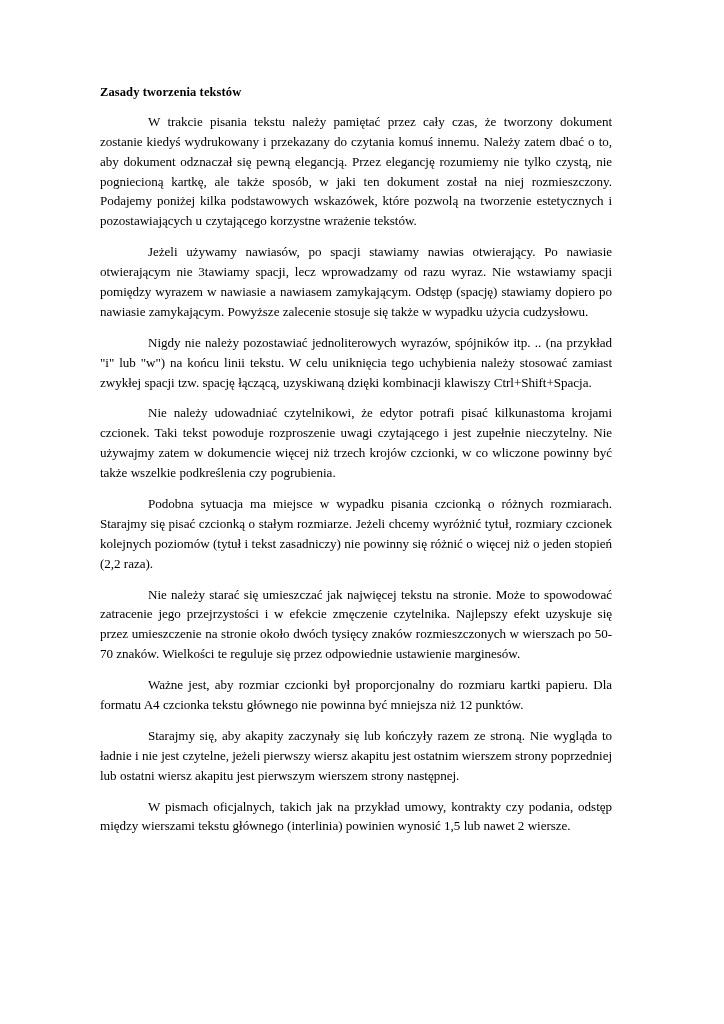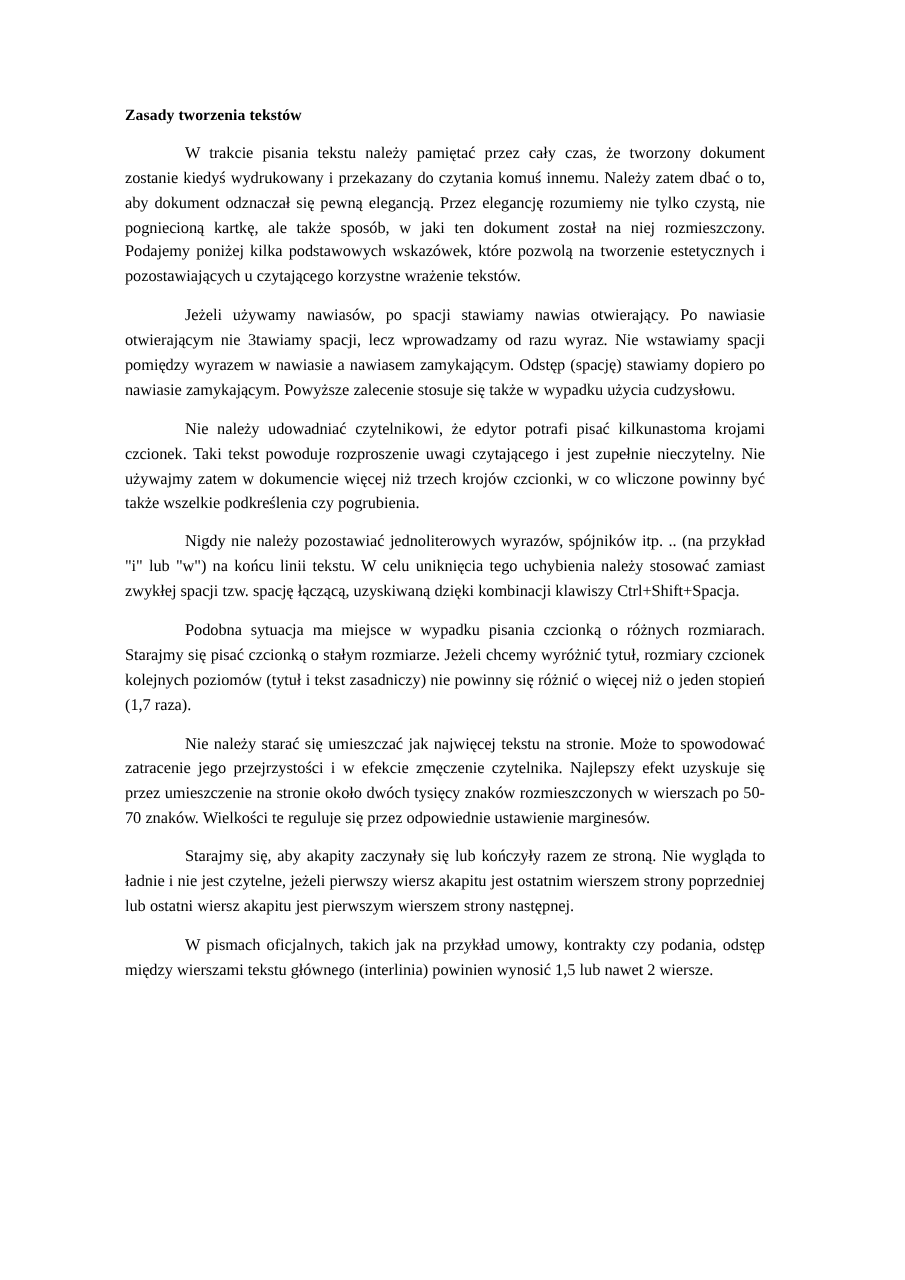--- a/index.html
+++ b/index.html
@@ -44,19 +44,20 @@
   }
 </style>
 </head>
 <body>
 
 <div class="page">
   <h1 class="doc-title">Zasady tworzenia tekstów</h1>
 
   <p class="para">W trakcie pisania tekstu należy pamiętać przez cały czas, że tworzony dokument zostanie kiedyś wydrukowany i przekazany do czytania komuś innemu. Należy zatem dbać o to, aby dokument odznaczał się pewną elegancją. Przez elegancję rozumiemy nie tylko czystą, nie pogniecioną kartkę, ale także sposób, w jaki ten dokument został na niej rozmieszczony. Podajemy poniżej kilka podstawowych wskazówek, które pozwolą na tworzenie estetycznych i pozostawiających u czytającego korzystne wrażenie tekstów.</p>
   <p class="para">Jeżeli używamy nawiasów, po spacji stawiamy nawias otwierający. Po nawiasie otwierającym nie 3tawiamy spacji, lecz wprowadzamy od razu wyraz. Nie wstawiamy spacji pomiędzy wyrazem w nawiasie a nawiasem zamykającym. Odstęp (spację) stawiamy dopiero po nawiasie zamykającym. Powyższe zalecenie stosuje się także w wypadku użycia cudzysłowu.</p>
+  <p class="para">Nigdy nie należy pozostawiać jednoliterowych wyrazów, spójników itp. .. (na przykład "i" lub "w") na końcu linii tekstu. W celu uniknięcia tego uchybienia należy stosować zamiast zwykłej spacji tzw. spację łączącą, uzyskiwaną dzięki kombinacji klawiszy Ctrl+Shift+Spacja.</p>
   <p class="para">Nie należy udowadniać czytelnikowi, że edytor potrafi pisać kilkunastoma krojami czcionek. Taki tekst powoduje rozproszenie uwagi czytającego i jest zupełnie nieczytelny. Nie używajmy zatem w dokumencie więcej niż trzech krojów czcionki, w co wliczone powinny być także wszelkie podkreślenia czy pogrubienia.</p>
-  <p class="para">Nigdy nie należy pozostawiać jednoliterowych wyrazów, spójników itp. .. (na przykład "i" lub "w") na końcu linii tekstu. W celu uniknięcia tego uchybienia należy stosować zamiast zwykłej spacji tzw. spację łączącą, uzyskiwaną dzięki kombinacji klawiszy Ctrl+Shift+Spacja.</p>
-  <p class="para">Podobna sytuacja ma miejsce w wypadku pisania czcionką o różnych rozmiarach. Starajmy się pisać czcionką o stałym rozmiarze. Jeżeli chcemy wyróżnić tytuł, rozmiary czcionek kolejnych poziomów (tytuł i tekst zasadniczy) nie powinny się różnić o więcej niż o jeden stopień (1,7 raza).</p>
+  <p class="para">Podobna sytuacja ma miejsce w wypadku pisania czcionką o różnych rozmiarach. Starajmy się pisać czcionką o stałym rozmiarze. Jeżeli chcemy wyróżnić tytuł, rozmiary czcionek kolejnych poziomów (tytuł i tekst zasadniczy) nie powinny się różnić o więcej niż o jeden stopień (2,2 raza).</p>
   <p class="para">Nie należy starać się umieszczać jak najwięcej tekstu na stronie. Może to spowodować zatracenie jego przejrzystości i w efekcie zmęczenie czytelnika. Najlepszy efekt uzyskuje się przez umieszczenie na stronie około dwóch tysięcy znaków rozmieszczonych w wierszach po 50-70 znaków. Wielkości te reguluje się przez odpowiednie ustawienie marginesów.</p>
+  <p class="para">Ważne jest, aby rozmiar czcionki był proporcjonalny do rozmiaru kartki papieru. Dla formatu A4 czcionka tekstu głównego nie powinna być mniejsza niż 12 punktów.</p>
   <p class="para">Starajmy się, aby akapity zaczynały się lub kończyły razem ze stroną. Nie wygląda to ładnie i nie jest czytelne, jeżeli pierwszy wiersz akapitu jest ostatnim wierszem strony poprzedniej lub ostatni wiersz akapitu jest pierwszym wierszem strony następnej.</p>
   <p class="para last">W pismach oficjalnych, takich jak na przykład umowy, kontrakty czy podania, odstęp między wierszami tekstu głównego (interlinia) powinien wynosić 1,5 lub nawet 2 wiersze.</p>
 </div>
 
 </body></html>

